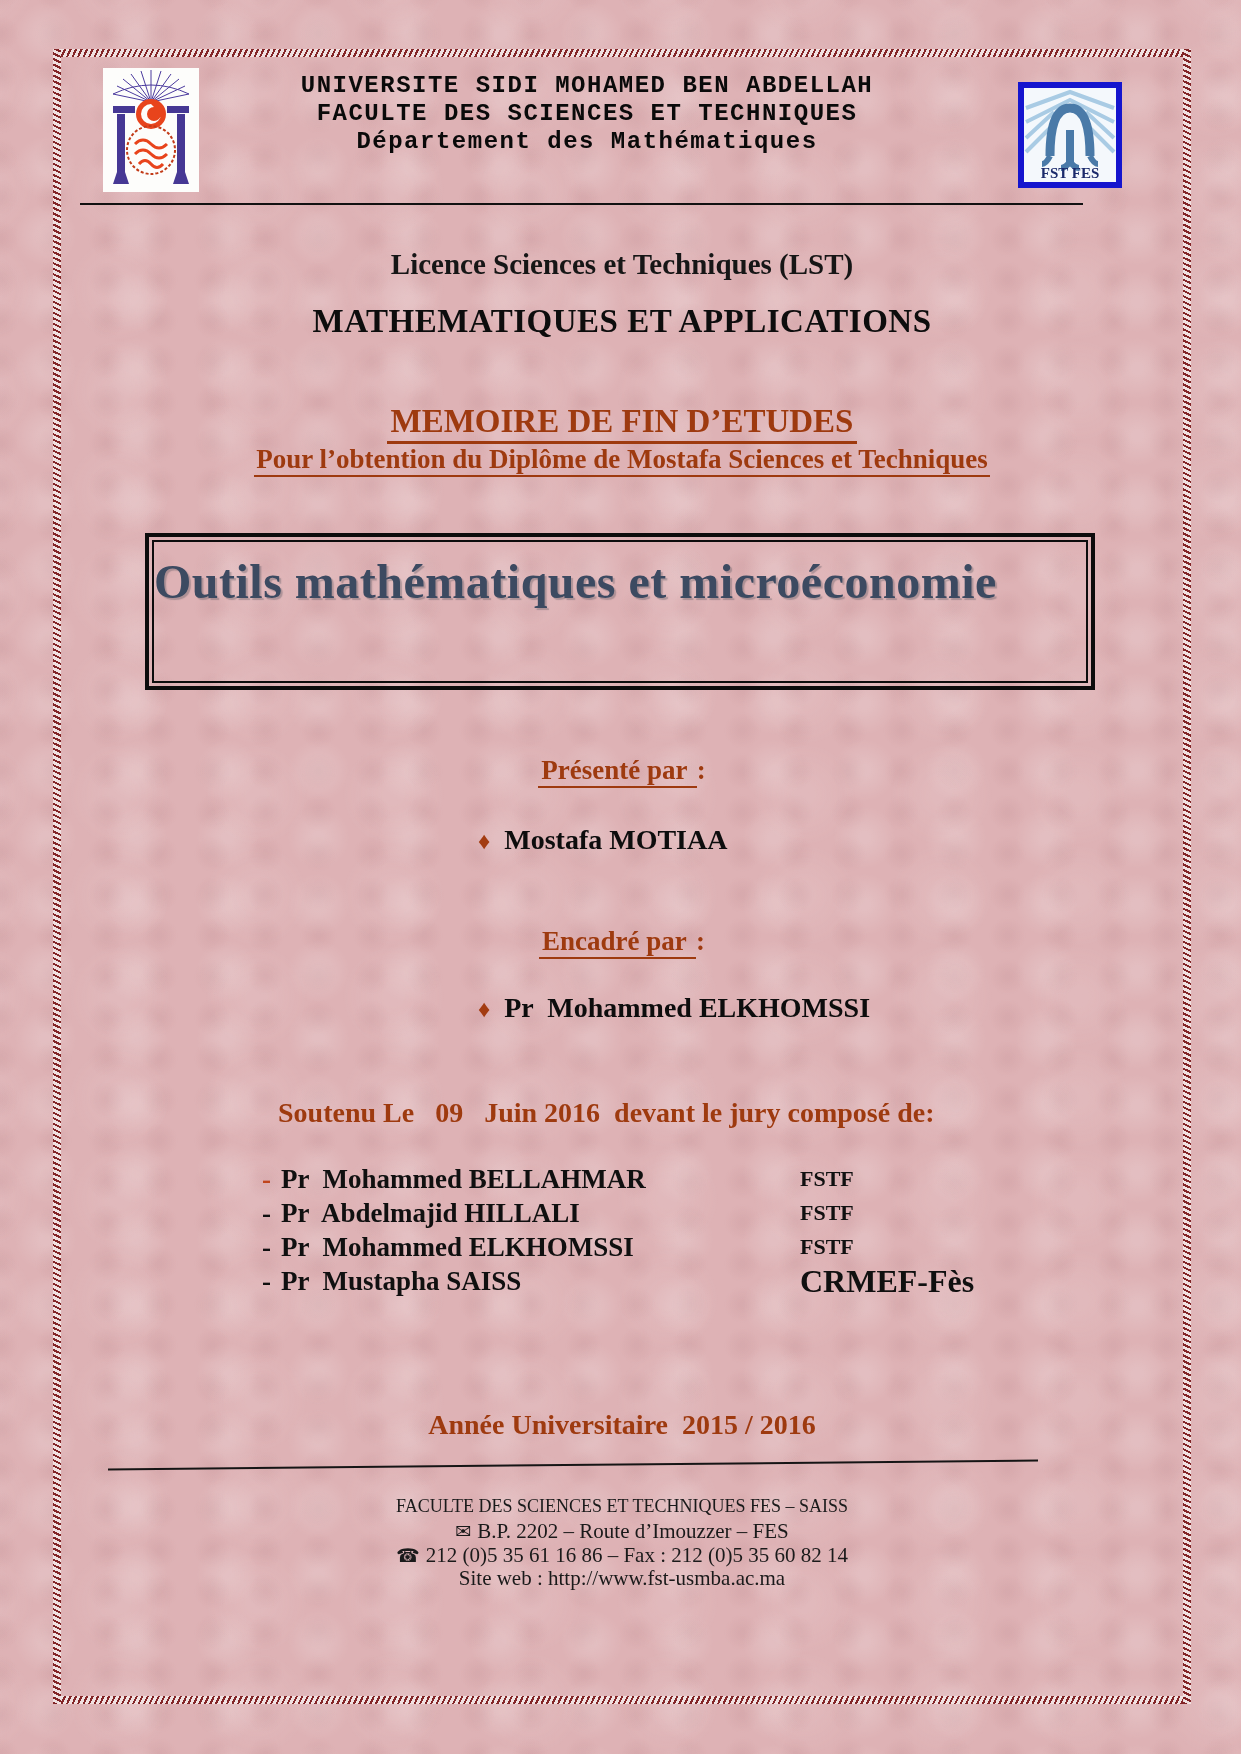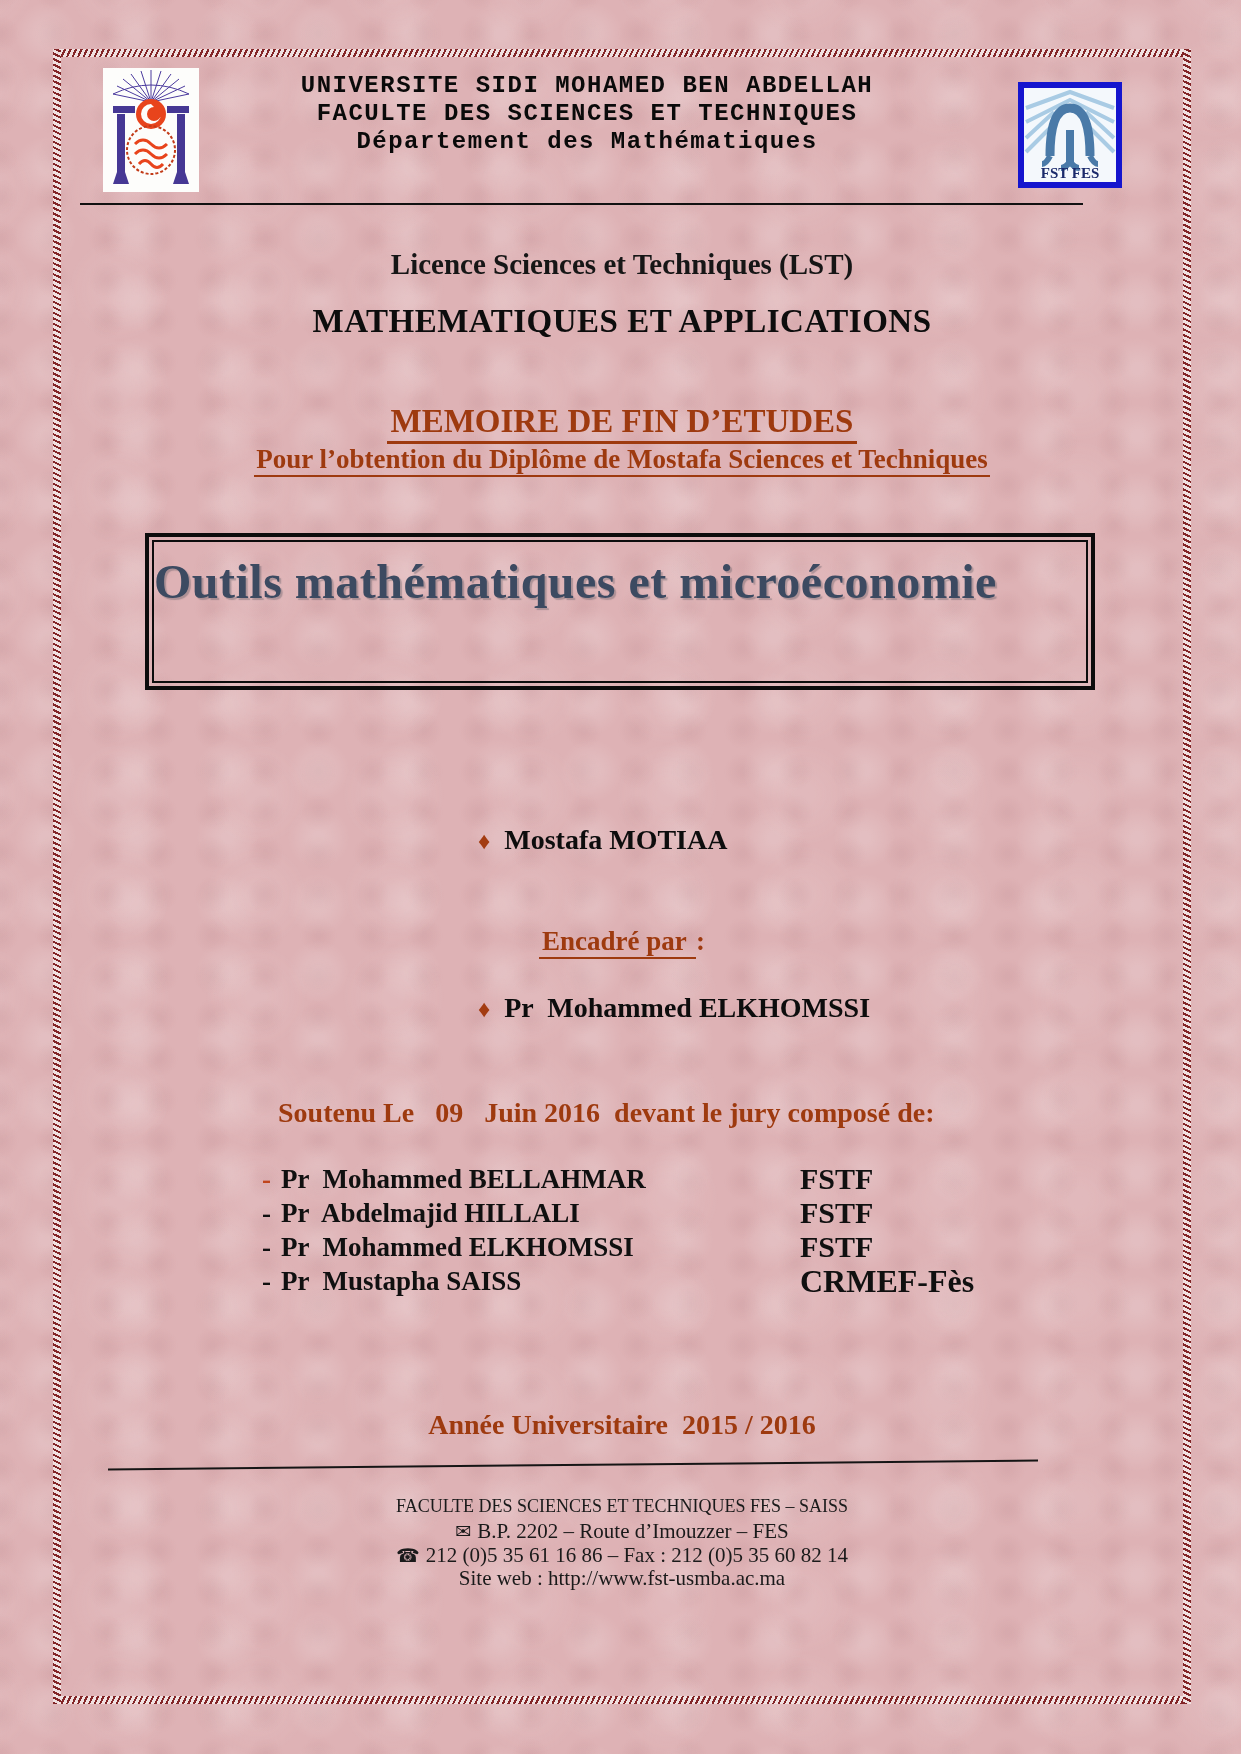--- a/index.html
+++ b/index.html
@@ -59,21 +59,21 @@
   .bullet-line{left:478px;font-size:28px;line-height:34px;font-weight:700;color:#0d0d0d;}
   .bullet{color:#a33c11;font-size:24px;margin-right:14px;}
   .presented-name{top:823px;}
   .supervised-name{top:991px;}
 
   .defense-heading{left:278px;top:1096px;font-size:28px;line-height:34px;font-weight:700;}
 
   .jury-row{left:262px;width:860px;font-size:27px;line-height:34px;font-weight:700;color:#101010;}
   .jury-row .dash{display:inline-block;margin-right:10px;}
   .jury-row.first .dash{color:#c0451c;}
-  .jury-row .aff{position:absolute;left:538px;top:2px;font-size:30px;line-height:30px;}
+  .jury-row .aff{position:absolute;left:538px;top:2px;font-size:22px;line-height:30px;}
   .jury-row.r4 .aff{font-size:32px;}
 
   .year-line{top:1408px;font-size:28px;line-height:34px;font-weight:700;}
 
   .rule2{left:108px;top:1464px;width:930px;height:2px;background:#151515;transform:rotate(-0.55deg);}
 
   .footer-line{font-weight:400;color:#1a1a1a;}
   .f1{top:1494px;font-size:18px;line-height:25px;}
   .f2{top:1519px;font-size:21px;line-height:24px;}
   .f3{top:1543px;font-size:21px;line-height:24px;}
@@ -164,20 +164,23 @@
   <div class="abs ctr subtitle rust">
     <span class="u">Pour l’obtention du Diplôme de Mostafa Sciences et Techniques</span>
   </div>
 
   <div class="abs title-box">
     <div class="title-inner">
       <div class="main-title">Outils mathématiques et microéconomie</div>
     </div>
   </div>
 
+  <div class="abs ctr sec-label rust presented-label">
+    <span class="u">Présenté par </span><span>:</span>
+  </div>
   <div class="abs bullet-line presented-name">
     <span class="bullet">♦</span><span class="pre">Mostafa MOTIAA</span>
   </div>
 
   <div class="abs ctr sec-label rust supervised-label">
     <span class="u">Encadré par </span><span>:</span>
   </div>
   <div class="abs bullet-line supervised-name">
     <span class="bullet">♦</span><span class="pre">Pr  Mohammed ELKHOMSSI</span>
   </div>

